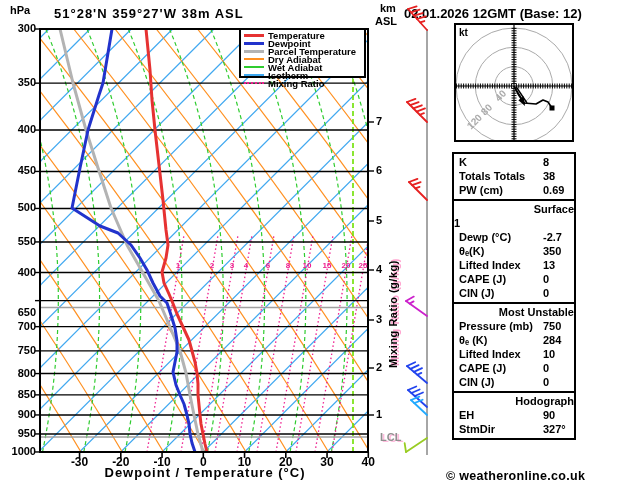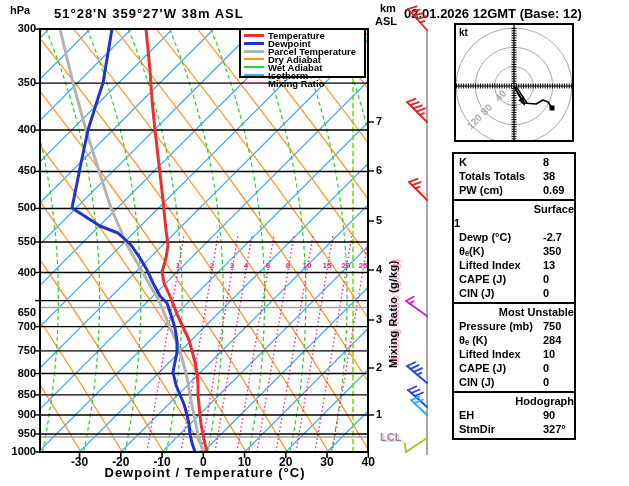--- a/index.html
+++ b/index.html
@@ -503,13 +503,14 @@
           <span class="tl">EH</span>
           <span class="tv">90</span>
         </div>
         <div class="trow">
           <span class="tl">StmDir</span>
           <span class="tv">327°</span>
         </div>
       </div>
     </div>
 
+  <div class="lbl copyright z2">© weatheronline.co.uk</div>
 </div>
 
 </body></html>

